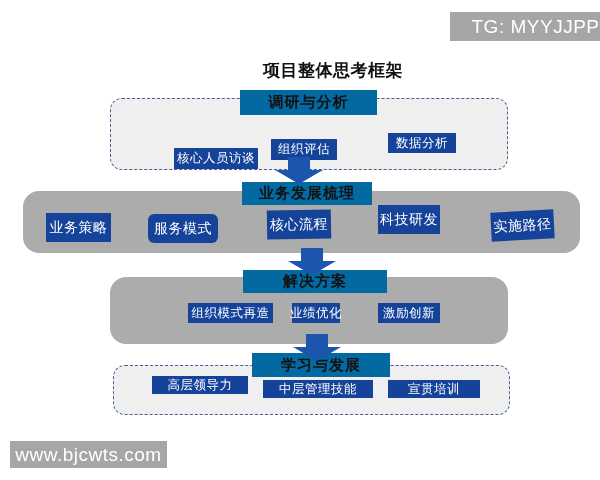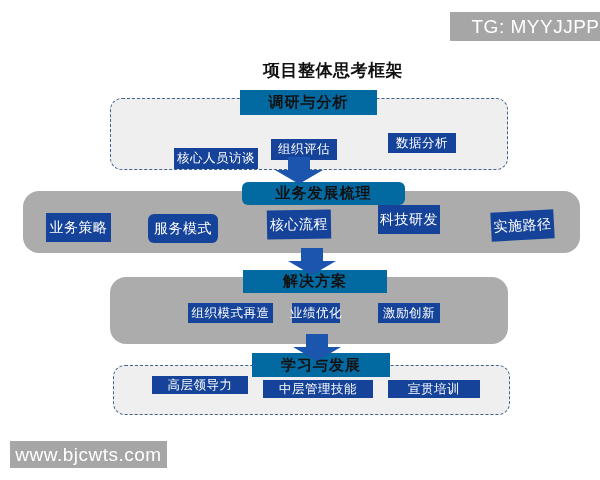--- a/index.html
+++ b/index.html
@@ -29,21 +29,21 @@
   .c2{left:23px;top:191px;width:557px;height:62px;}
   .c3{left:110px;top:277px;width:398px;height:67px;}
   .c4{left:113px;top:365px;width:395px;height:48px;}
   
   .sec-header{
     background:#0369a1;color:#111;font-weight:bold;font-size:15px;
     display:flex;align-items:center;justify-content:center;z-index:3;
     letter-spacing:1px;
   }
   .h1{left:240px;top:90px;width:137px;height:25px;}
-  .h2{left:242px;top:182px;width:163px;height:23px;border-radius:6px;}
+  .h2{left:242px;top:182px;width:130px;height:23px;}
   .h3{left:243px;top:270px;width:144px;height:23px;}
   .h4{left:252px;top:353px;width:138px;height:24px;}
   
   .box{
     background:#16439a;color:#ffffff;font-size:12.5px;z-index:2;
     display:flex;align-items:center;justify-content:center;
     white-space:nowrap;letter-spacing:.5px;
   }
   .s1b1{left:158px;top:148px;width:84px;height:21px;margin-left:16px;}
   .s1b2{left:271px;top:139px;width:66px;height:21px;}

